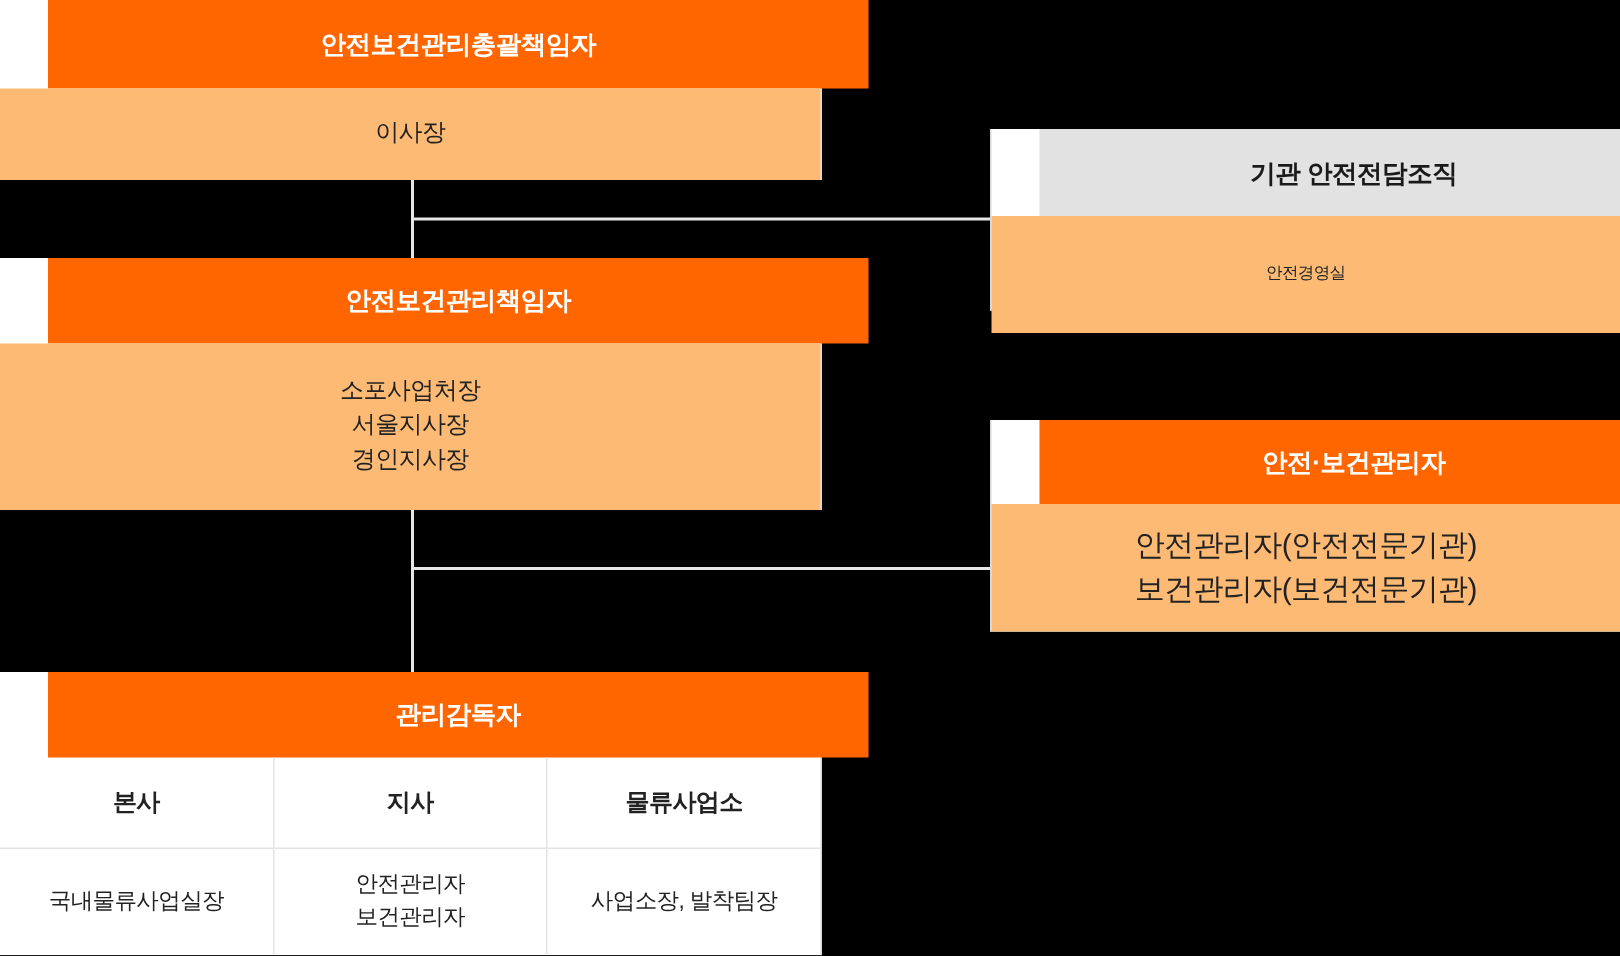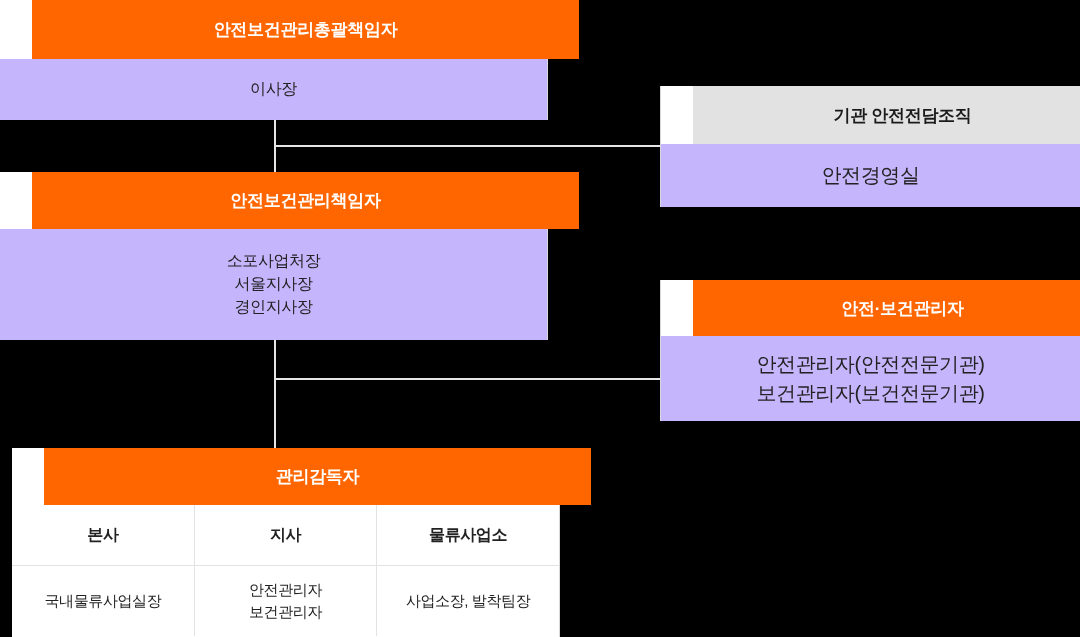--- a/index.html
+++ b/index.html
@@ -41,21 +41,21 @@
     background: #ff6600;
     color: #ffffff;
   }
   .card-header.gray {
     background: #e2e2e2;
     color: #1a1a1a;
   }
   .card-body {
     box-sizing: border-box;
     width: 100%;
-    background: #c4b5fd;
+    background: #fdba74;
     color: #222222;
     display: flex;
     flex-direction: column;
     align-items: center;
     justify-content: center;
     text-align: center;
     letter-spacing: -0.4px;
   }
   .card-body .line {
     display: block;
@@ -76,32 +76,32 @@
     border-left: none;
   }
   #card-manager .card-header { height: 57px; font-size: 17px; text-align: right; }
   #card-manager .card-body   { height: 111px; font-size: 16px; }
 
   #card-dedicated-org {
     left: 660px; top: 86px; width: 420px; height: 121px;
     border-right: none;
   }
   #card-dedicated-org .card-header { height: 58px; font-size: 17px; }
-  #card-dedicated-org .card-body   { height: 63px; font-size: 20px; }
+  #card-dedicated-org .card-body   { height: 78px; font-size: 11px; }
 
   #card-safety-health-officer {
     left: 660px; top: 280px; width: 420px; height: 141px;
     border-right: none;
   }
   #card-safety-health-officer .card-header { height: 56px; font-size: 17px; }
   #card-safety-health-officer .card-body   { height: 85px; font-size: 20px; }
 
   
   #card-supervisor {
-    left: 12px; top: 448px; width: 548px; height: 189px;
+    left: 0; top: 448px; width: 548px; height: 189px;
     border-left: none; border-bottom: none;
   }
   #card-supervisor .card-header { height: 57px; font-size: 17px; }
   #supervisor-table {
     width: 100%;
     border-collapse: collapse;
     table-layout: fixed;
     padding-left: 41px;
   }
   #supervisor-table th,

